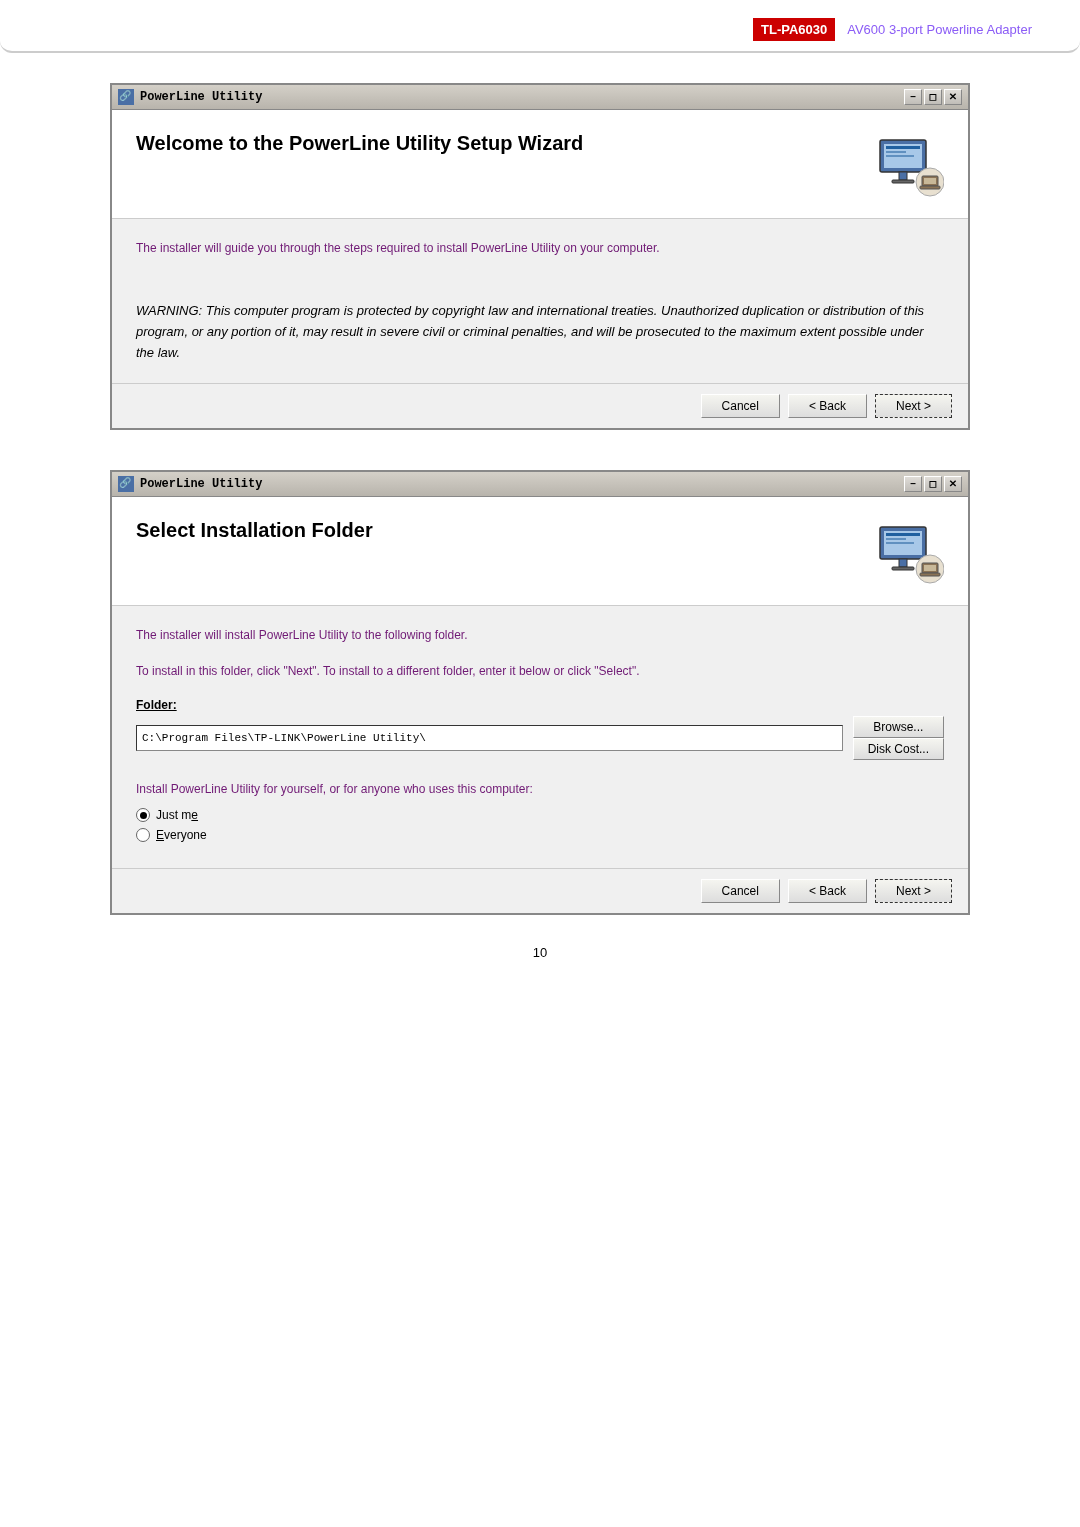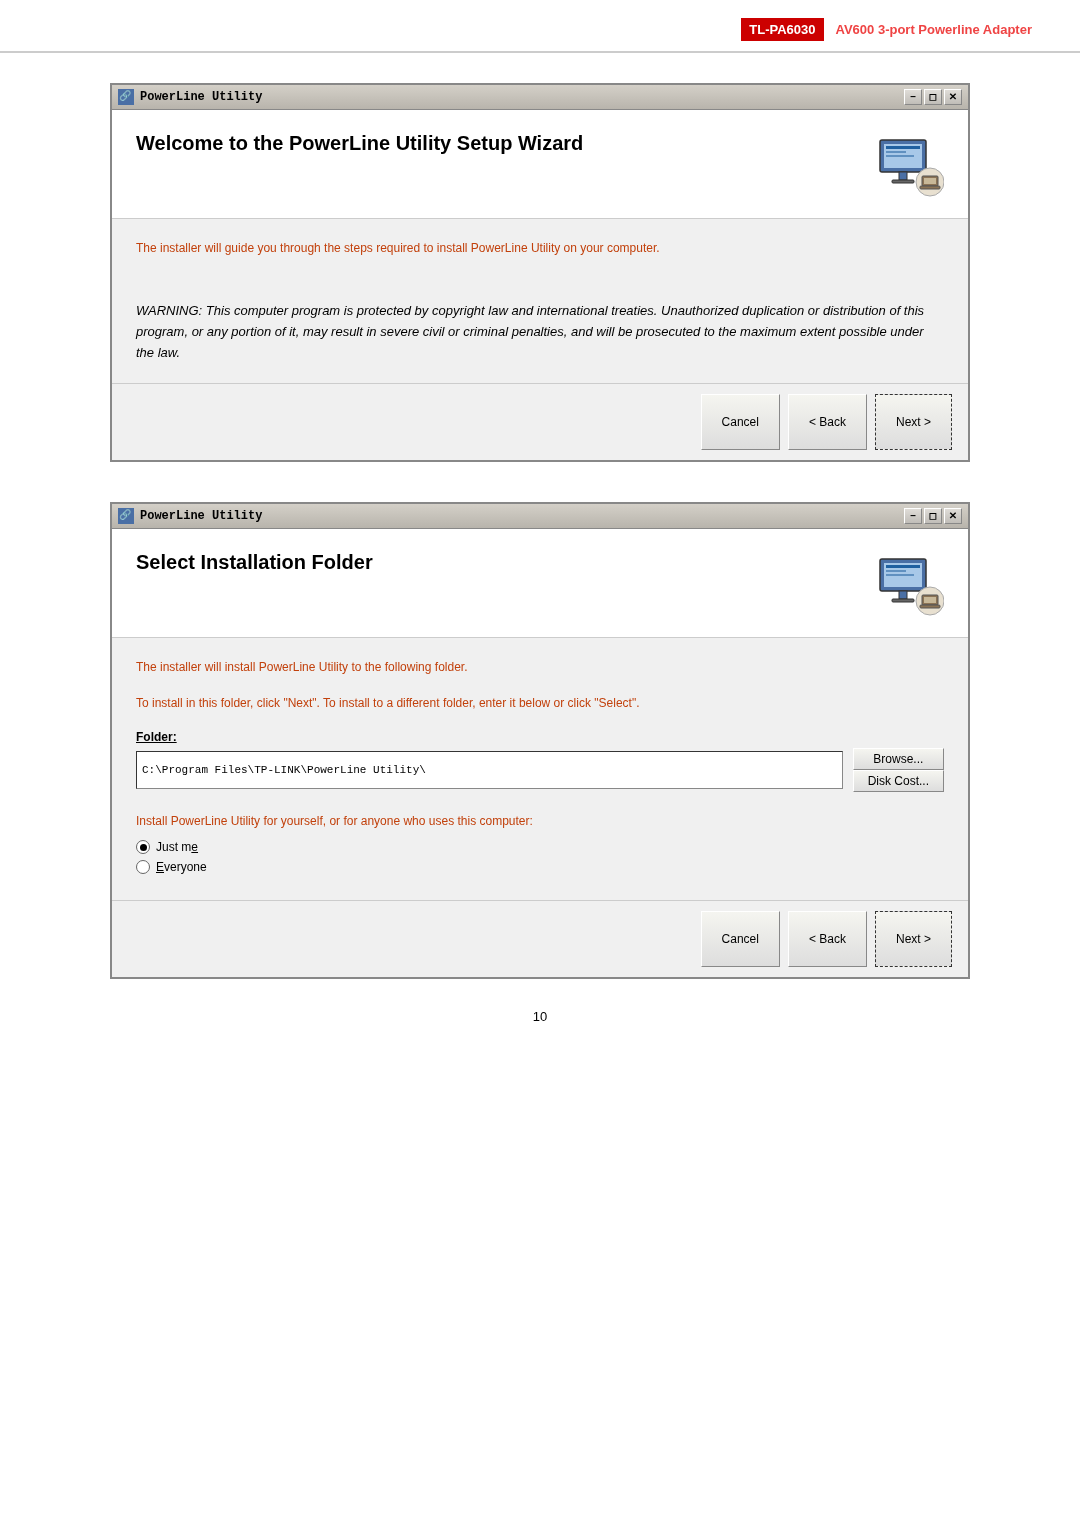--- a/index.html
+++ b/index.html
@@ -12,33 +12,34 @@
     }
 
     
     .header-bar {
       display: flex;
       justify-content: flex-end;
       align-items: center;
       padding: 18px 40px 10px 40px;
       border-bottom: 2px solid #ccc;
       margin-bottom: 30px;
+      border-radius: 12px;
     }
     .header-badge {
       background: #cc0000;
       color: white;
       font-weight: bold;
       font-size: 13px;
       padding: 4px 8px;
       margin-right: 4px;
     }
     .header-product {
-      font-weight: bold;
+      font-weight: normal;
       font-size: 13px;
-      color: #ef4444;
+      color: #8b5cf6;
       padding: 4px 8px;
     }
 
     
     .page-content {
       padding: 0 110px;
       display: flex;
       flex-direction: column;
       gap: 40px;
     }
@@ -122,21 +123,21 @@
       height: 100%;
     }
 
     
     .wizard-body {
       background: #f0f0f0;
       padding: 20px 24px;
     }
     .wizard-body p {
       font-size: 12px;
-      color: #c2410c;
+      color: #701a75;
       line-height: 1.5;
     }
     .wizard-body .warning-text {
       font-size: 13px;
       color: #000;
       margin-top: 44px;
       line-height: 1.6;
       font-style: italic;
     }
 
@@ -148,21 +149,21 @@
       display: flex;
       justify-content: flex-end;
       gap: 8px;
       align-items: center;
     }
     .wiz-btn {
       background: linear-gradient(to bottom, #f5f5f0, #ddd);
       border: 1px solid #888;
       border-top-color: #fff;
       border-left-color: #fff;
-      padding: 20px 20px;
+      padding: 4px 20px;
       font-size: 12px;
       cursor: pointer;
       font-family: Arial, sans-serif;
       min-width: 70px;
       text-align: center;
     }
     .wiz-btn.next-btn {
       border: 1px dashed #333;
     }
 
@@ -180,21 +181,21 @@
       gap: 10px;
       margin-top: 4px;
     }
     .folder-input {
       flex: 1;
       border: 1px inset #888;
       background: white;
       padding: 3px 5px;
       font-size: 11px;
       font-family: 'Courier New', monospace;
-      height: 38px;
+      height: 26px;
     }
     .small-btn {
       background: linear-gradient(to bottom, #f5f5f0, #ddd);
       border: 1px solid #888;
       border-top-color: #fff;
       border-left-color: #fff;
       padding: 3px 14px;
       font-size: 12px;
       cursor: pointer;
       font-family: Arial, sans-serif;

